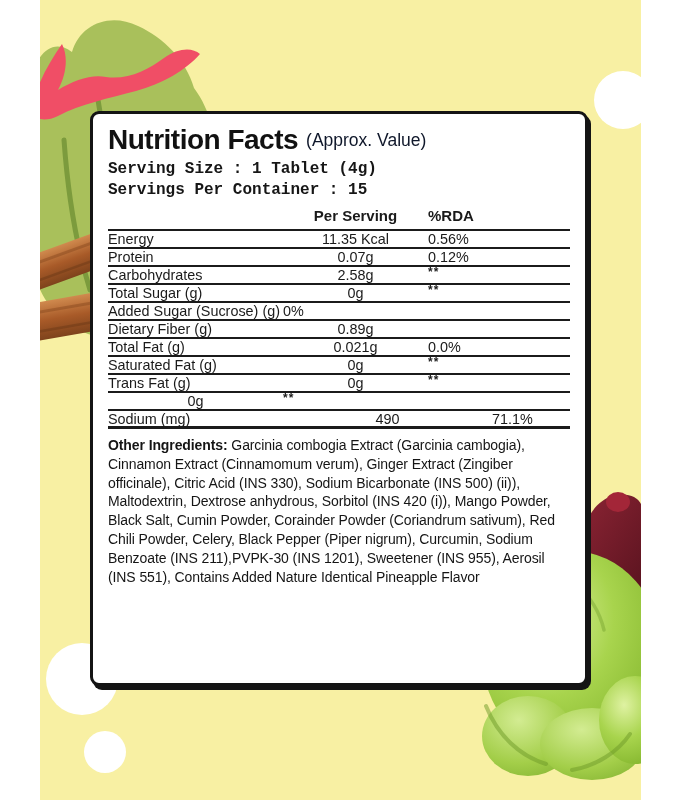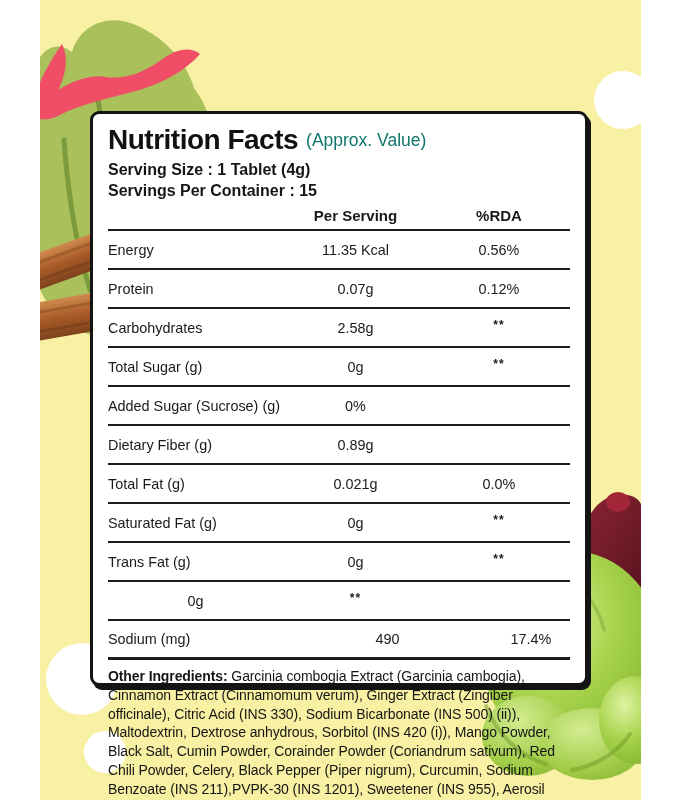--- a/index.html
+++ b/index.html
@@ -39,36 +39,36 @@
     position:absolute;left:90px;top:111px;width:498px;height:575px;
     background:var(--panel-bg);
     border:3px solid #141414;
     border-radius:9px;
     box-shadow:3px 4px 0 #141414;
     padding:10px 15px 8px 15px;
     z-index:5;
   }
   .nf-header{display:flex;align-items:center;gap:8px;margin-bottom:3px;}
   .nf-title{font-size:28px;font-weight:800;letter-spacing:-0.5px;color:#111;}
-  .approx{font-size:17.5px;font-weight:400;color:#0f766e;}
-  .serving{font-size:16px;font-weight:700;line-height:21px;color:#161616;}
+  .approx{font-size:17.5px;font-weight:400;color:#0f172a;}
+  .serving{font-size:16px;font-weight:700;line-height:21px;color:#161616;font-family:Liberation Mono, monospace;}
 
   .nf-row{
     display:grid;
     grid-template-columns:175px 145px 1fr;
     align-items:center;
-    height:39px;
+    height:18px;
     border-bottom:2px solid var(--line);
     font-size:14.4px;
   }
   .nf-head{height:24px;border-bottom:2px solid var(--line);margin-top:6px;align-items:end;padding-bottom:15px;}
   .nf-head .cell{font-weight:700;font-size:15px;}
   .cell.name{text-align:left;white-space:nowrap;}
   .cell.val{text-align:center;}
-  .cell.rda{text-align:center;}
+  .cell.rda{}
   .cell.ast{font-size:12px;letter-spacing:1px;transform:translateY(-3px);font-weight:700;}
   .nf-body .nf-row:last-child{border-bottom-width:3px;gap:32px;}
 
   .ingredients{
     margin-top:7px;
     font-size:14px;
     line-height:18.8px;
     color:#151515;
     letter-spacing:-0.1px;
   }
@@ -208,20 +208,20 @@
           <span class="cell val">0g</span>
           <span class="cell rda ast">**</span>
         </div>
         <div class="nf-row">
           <span class="cell val">0g</span>
           <span class="cell rda ast">**</span>
         </div>
         <div class="nf-row">
           <span class="cell name">Sodium (mg)</span>
           <span class="cell val">490</span>
-          <span class="cell rda">17.4%</span>
+          <span class="cell rda">71.1%</span>
         </div>
       </div>
 
     <p class="ingredients"><strong>Other Ingredients:</strong><span> Garcinia combogia Extract (Garcinia cambogia), Cinnamon Extract (Cinnamomum verum), Ginger Extract (Zingiber officinale), Citric Acid (INS 330), Sodium Bicarbonate (INS 500) (ii)), Maltodextrin, Dextrose anhydrous, Sorbitol (INS 420 (i)), Mango Powder, Black Salt, Cumin Powder, Corainder Powder (Coriandrum sativum), Red Chili Powder, Celery, Black Pepper (Piper nigrum), Curcumin,  Sodium Benzoate (INS 211),PVPK-30 (INS 1201), Sweetener (INS 955), Aerosil (INS 551), Contains Added Nature Identical Pineapple Flavor</span></p>
   </section>
 
 </div>
 
 </body></html>

